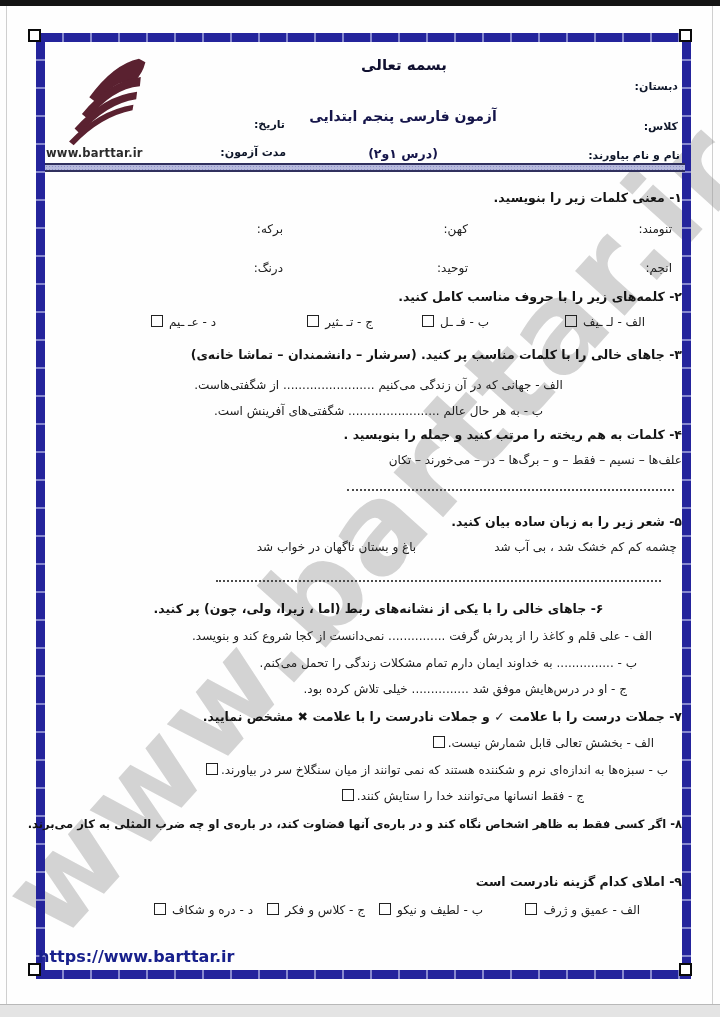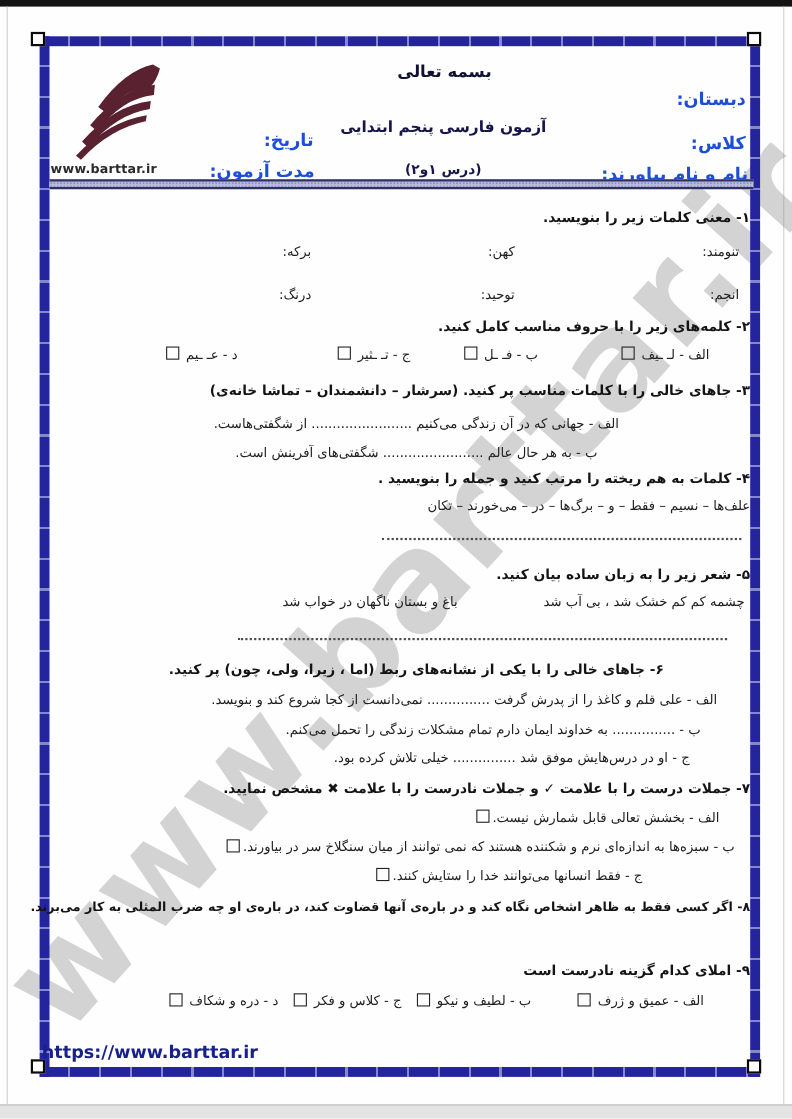--- a/index.html
+++ b/index.html
@@ -19,21 +19,21 @@
     transform:translate(-50%,-50%) rotate(-48deg);
     font-size:122px;font-weight:bold;letter-spacing:3px;color:#8f8f8f;opacity:.38;
   }
 
   
   .b-strip{position:absolute;z-index:2;}
   .b-h{height:9px;background:repeating-linear-gradient(90deg,#24249c 0 26px,#8688ce 26px 28px);}
   .b-v{width:9px;background:repeating-linear-gradient(180deg,#24249c 0 26px,#8688ce 26px 28px);}
   .corner{position:absolute;z-index:3;width:13px;height:13px;border:2px solid #0a0a0a;background:#fff;box-sizing:border-box;}
 
-  .hdr{position:absolute;z-index:4;font-weight:bold;color:#1d4ed8;font-size:16px;white-space:nowrap;}
+  .hdr{position:absolute;z-index:4;font-weight:bold;color:#0f172a;font-size:11px;white-space:nowrap;}
   .hdr-r{text-align:right;direction:rtl;}
   .bismillah{font-size:15px;color:#101030;}
   .exam-title{font-size:14px;color:#15154a;}
   .exam-sub{font-size:12.5px;color:#15154a;}
   .logo-site{font-size:11.5px;color:#2b2b2b;letter-spacing:.2px;}
 
   .divider{
     position:absolute;z-index:4;left:45px;top:163px;width:640px;height:5px;
     background-color:#b7badd;
     background-image:radial-gradient(#8d90c8 1px,transparent 1px);background-size:3px 3px;

